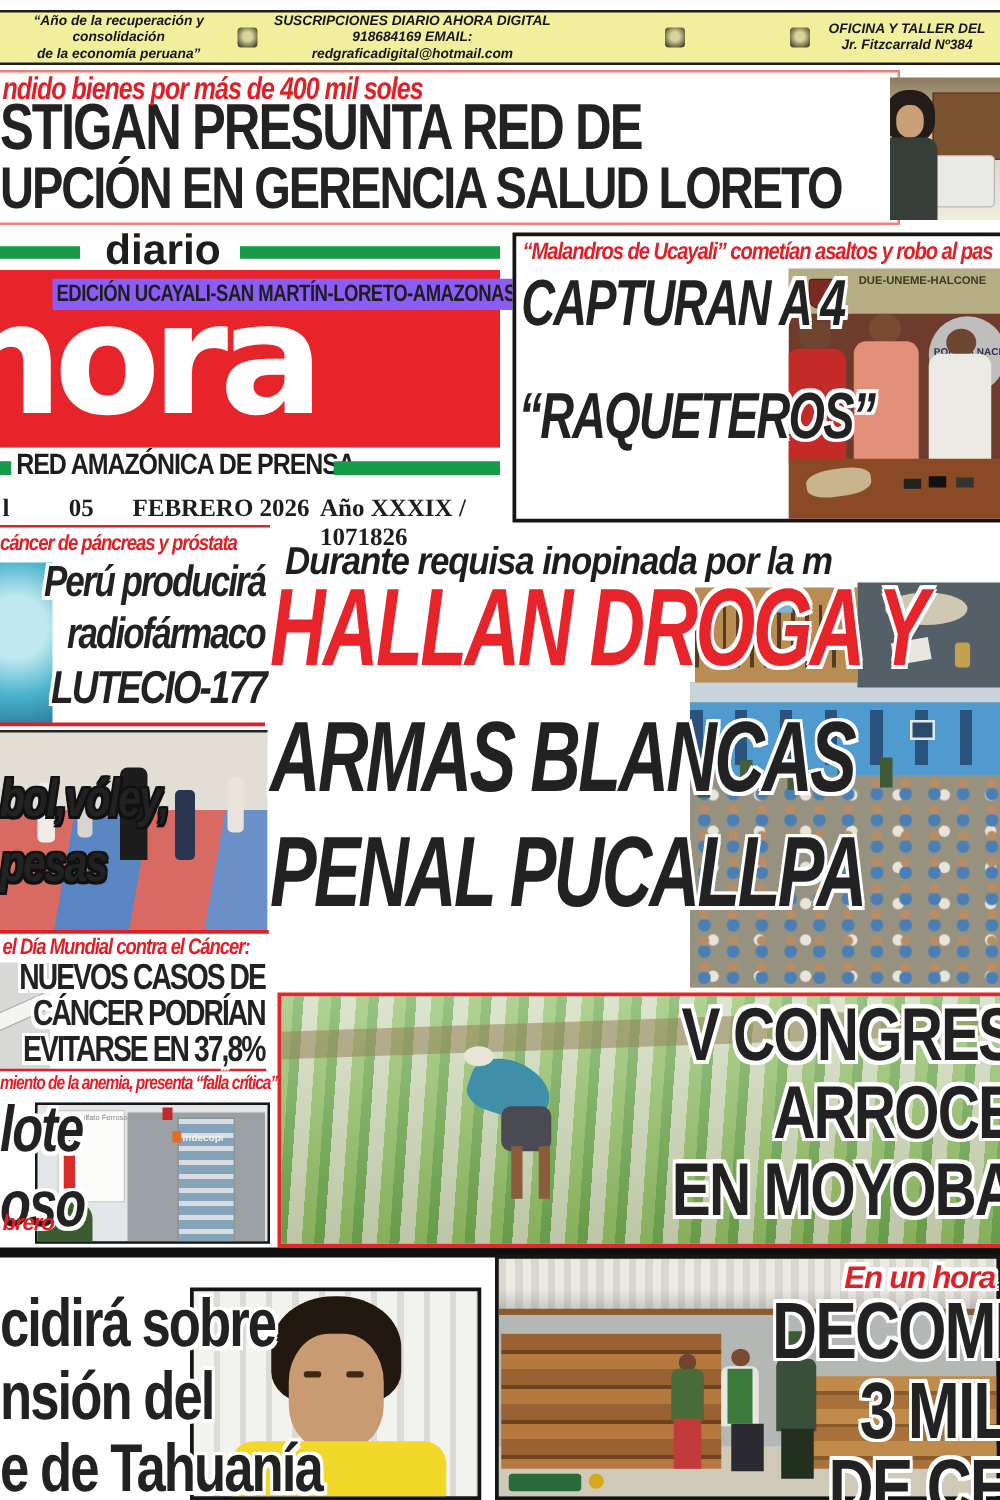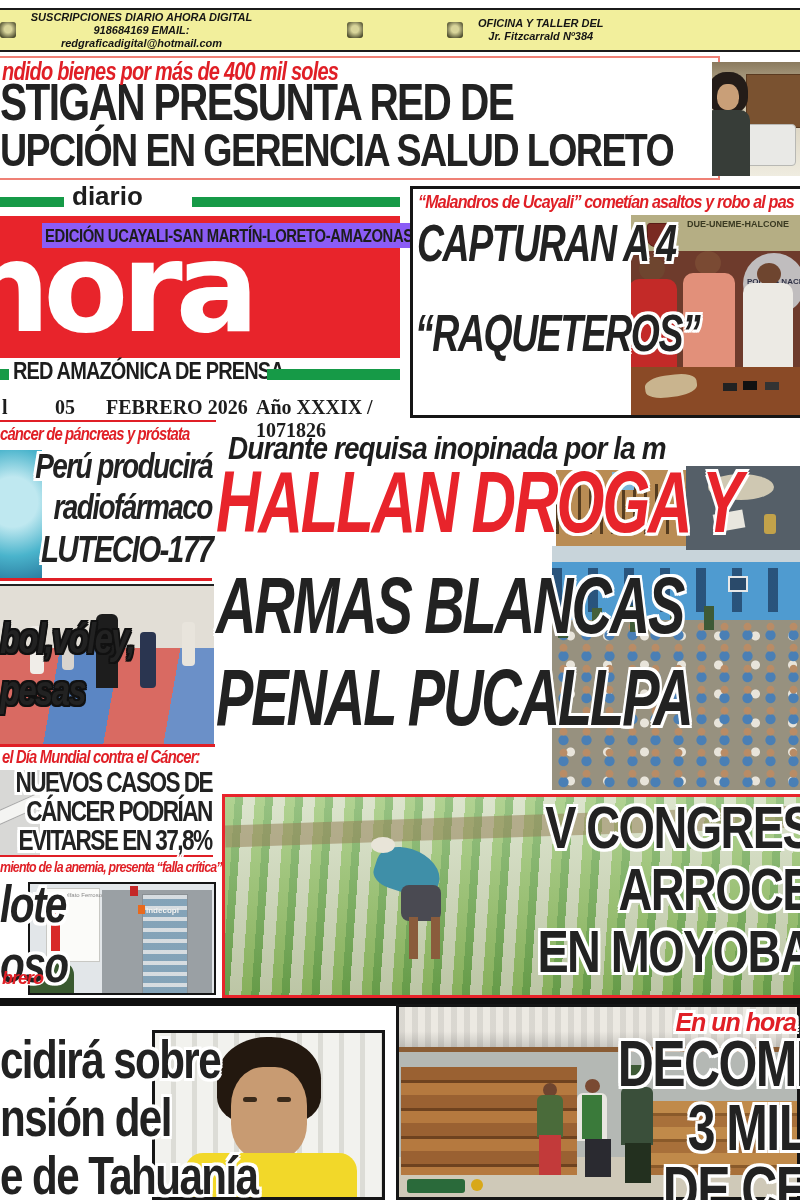--- a/index.html
+++ b/index.html
@@ -32,20 +32,24 @@
   .rrule{background:#e01f26;}
   
   .hl{font-weight:800;color:#222;letter-spacing:-2px;line-height:1;}
 </style>
 </head>
 <body>
 
 <div id="page">
 
   <div id="topbar" class="abs">
+    <div class="tb-seg" style="width:192px;justify-content:center;">
+      <div class="tb-txt"><span>“Año de la recuperación y consolidación</span><br>
+      <span>de la economía peruana”</span></div>
+    </div>
     <div class="tb-seg" style="width:262px;justify-content:center;">
       <span class="tb-ico"></span>
       <div class="tb-txt"><span>SUSCRIPCIONES DIARIO AHORA DIGITAL</span><br>
       <span>918684169 EMAIL: redgraficadigital@hotmail.com</span></div>
     </div>
     <div class="tb-seg" style="width:185px;justify-content:center;">
       <span class="tb-ico"></span>
     </div>
     <div class="tb-seg nw" style="width:170px;justify-content:flex-start;gap:15px;">
       <span class="tb-ico"></span>
@@ -60,21 +64,21 @@
     <div class="abs" style="left:34px;top:12px;width:54px;height:52px;background:#7a5230;border:1px solid #5a3a20;"></div>
     <div class="abs" style="left:30px;top:62px;width:52px;height:40px;background:#e9e9e6;border-radius:4px;border:1px solid #b8b8b4;"></div>
     <div class="abs" style="left:-4px;top:10px;width:40px;height:42px;background:#241c18;border-radius:45% 45% 40% 40%;"></div>
     <div class="abs" style="left:5px;top:22px;width:22px;height:26px;background:#c99f78;border-radius:45%;"></div>
     <div class="abs" style="left:-8px;top:48px;width:46px;height:66px;background:#373d38;border-radius:10px 10px 0 0;"></div>
   </div>
   <div class="abs nw it hv red cond" style="left:2px;top:57px;font-size:25px;z-index:6;">ndido  bienes por más de 400 mil soles</div>
   <div class="abs nw hl cond ow" style="left:0;top:76px;font-size:52px;z-index:5;transform:scaleX(.78);">STIGAN PRESUNTA RED DE</div>
   <div class="abs nw hl cond ow" style="left:0;top:126px;font-size:47px;z-index:5;transform:scaleX(.8);">UPCIÓN EN GERENCIA SALUD LORETO</div>
 
-  <div class="abs hv" style="left:72px;top:181px;font-size:26px;letter-spacing:0;">diario</div>
+  <div class="abs hv" style="left:84px;top:181px;font-size:34px;letter-spacing:0;">diario</div>
   <div class="abs gbar" style="left:-8px;top:197px;width:72px;"></div>
   <div class="abs gbar" style="left:192px;top:197px;width:208px;"></div>
   <div class="abs" style="left:-24px;top:216px;width:424px;height:142px;background:#e8242b;">
     <div class="abs" style="left:66px;top:7px;width:404px;height:25px;background:#8b5cf6;">
       <div class="nw cond" style="font-weight:800;font-size:19px;line-height:25px;letter-spacing:-.5px;transform:scaleX(.78);transform-origin:0 0;padding-left:4px;">EDICIÓN UCAYALI-SAN MARTÍN-LORETO-AMAZONAS</div>
     </div>
     <div class="abs nw" style="left:-14px;top:2px;font-family:'DejaVu Sans',sans-serif;font-weight:bold;font-size:124px;line-height:140px;color:#fff;letter-spacing:-7px;">hora</div>
   </div>
   <div class="abs gbar" style="left:0;top:369px;width:9px;height:11px;"></div>
   <div class="abs nw hv cond" style="left:13px;top:358px;font-size:23.5px;transform:scaleX(.85);">RED AMAZÓNICA DE PRENSA</div>

